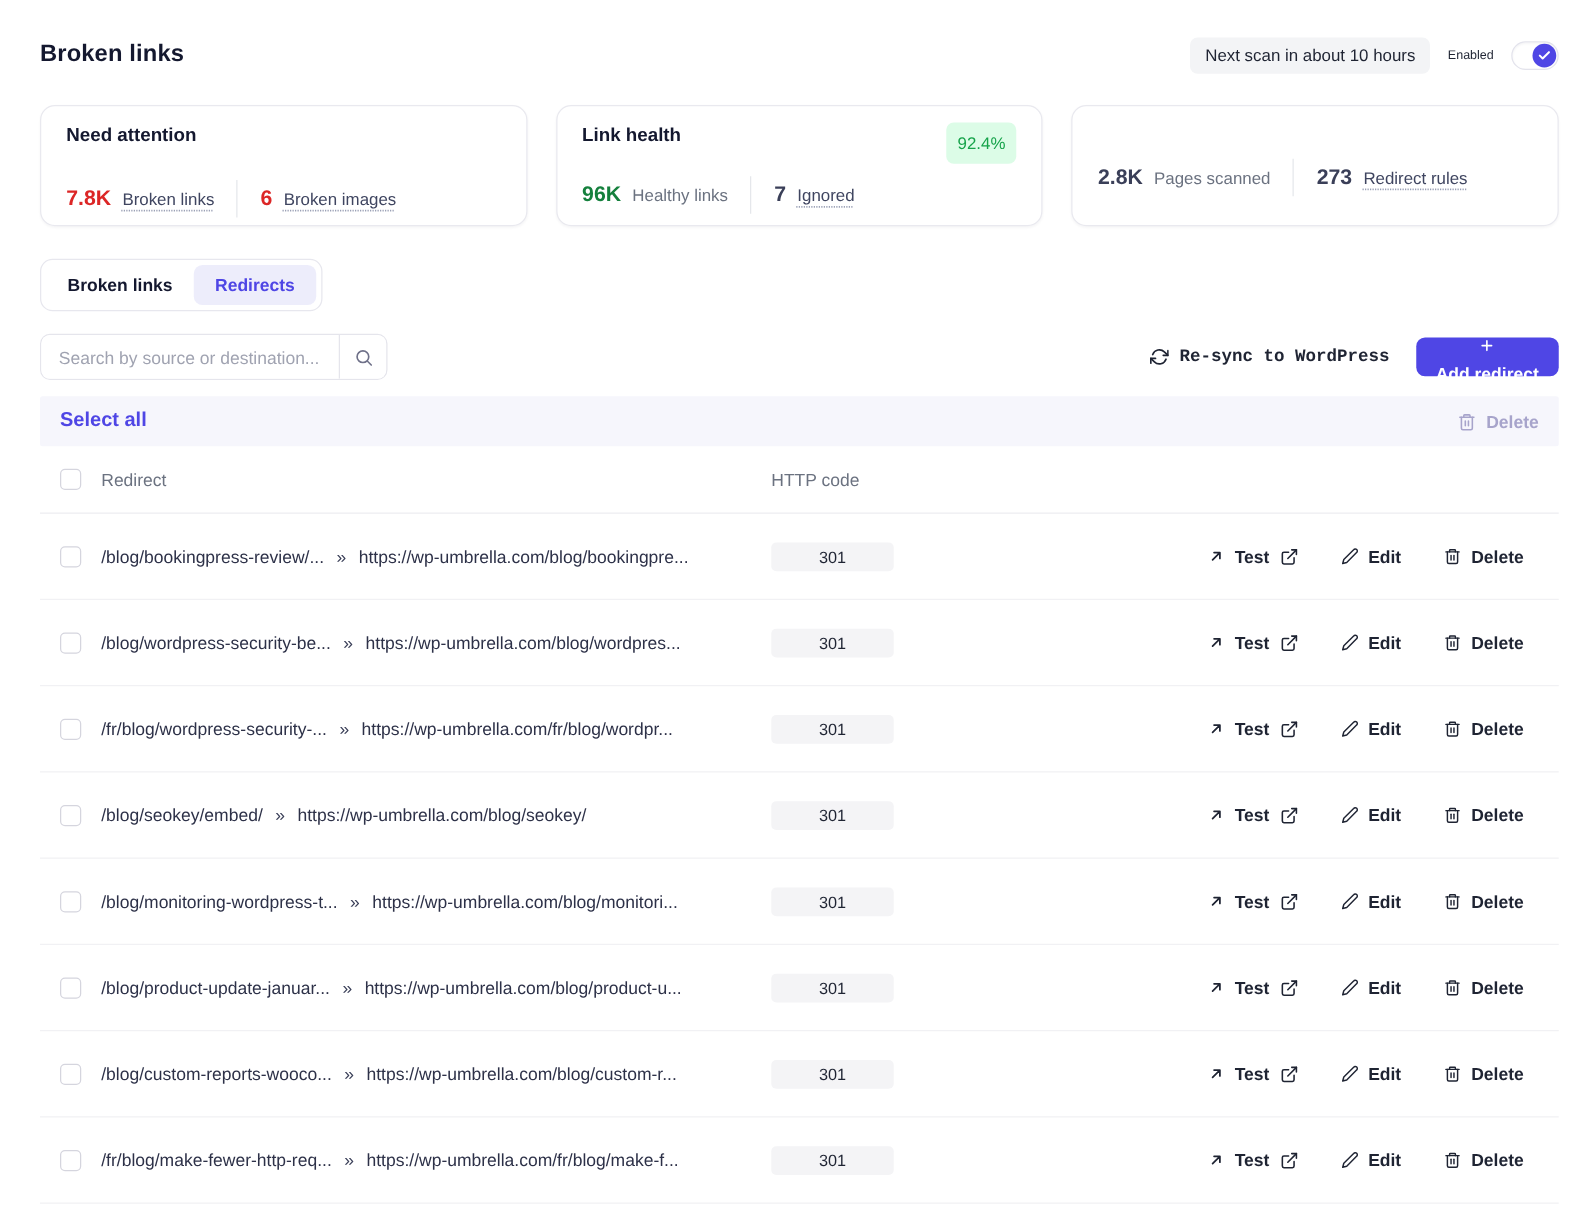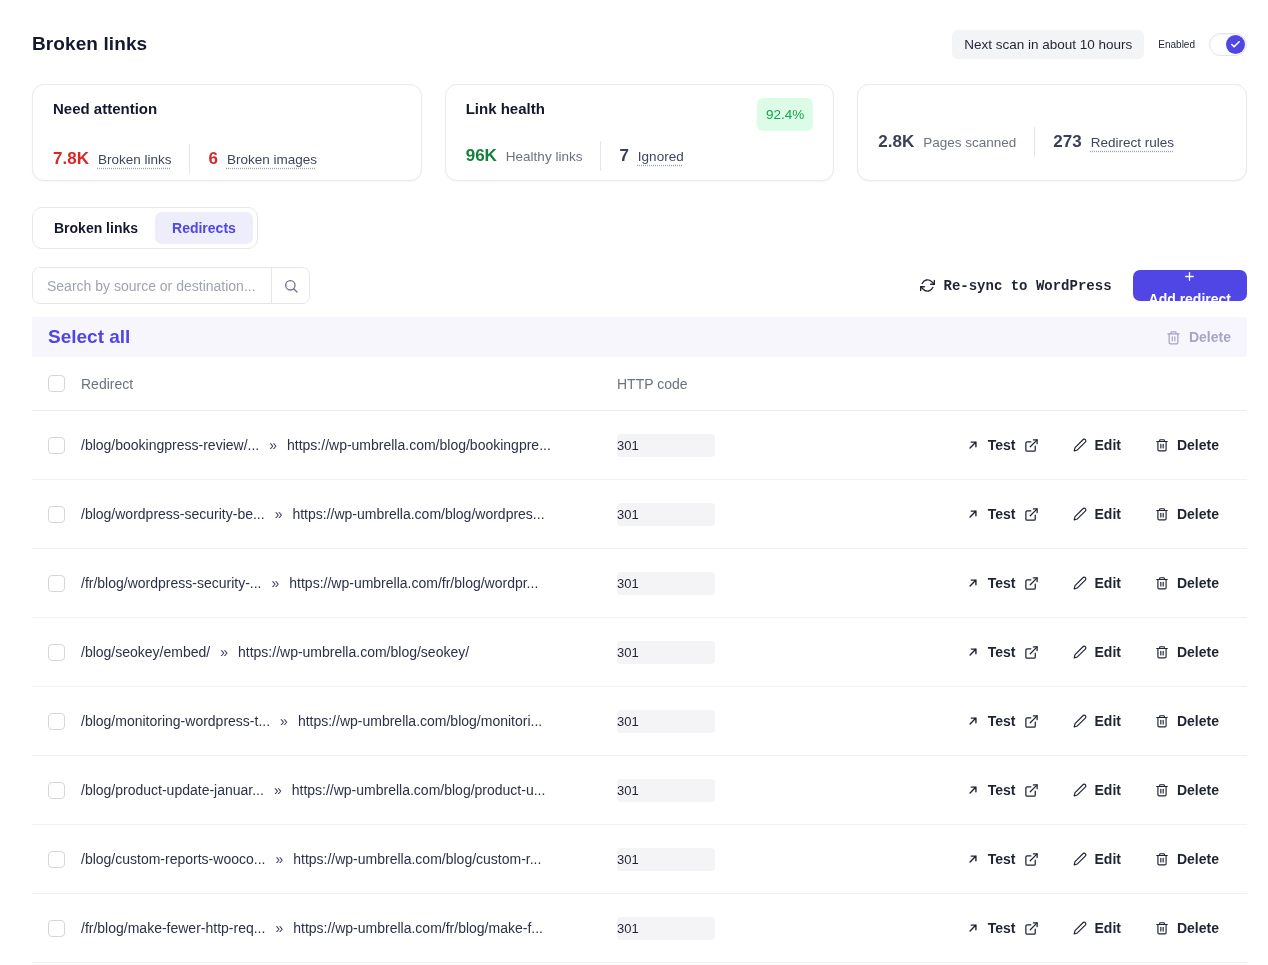--- a/index.html
+++ b/index.html
@@ -58,42 +58,42 @@
   .resync-btn { display:flex; align-items:center; gap:9px; background:none; border:none;
     font-size:14px; font-weight:600; color:#1f2433; cursor:pointer;
     font-family:Liberation Mono, monospace; }
   .add-btn { display:flex; align-items:center; gap:8px; background:#4f46e5; color:#fff;
     border:none; border-radius:7px; height:31px; padding:0 16px; font-size:14px; font-weight:600;
     cursor:pointer; font-family:"Liberation Sans", sans-serif;flex-direction:column; }
 
   
   .bulk-bar { display:flex; align-items:center; justify-content:space-between;
     background:#f6f6fc; height:40px; margin-top:13px; padding:0 16px; border-radius:2px; }
-  .select-all { font-size:19px; font-weight:700; color:#4f46e5; cursor:pointer; }
+  .select-all { font-size:16px; font-weight:700; color:#4f46e5; cursor:pointer; }
   .bulk-delete { display:flex; align-items:center; gap:8px; font-size:14px; font-weight:600;
     color:#a7a4cb; cursor:pointer; }
 
   
   .thead { display:flex; align-items:center; height:54px; padding:0 28px 0 16px;
     border-bottom:1px solid #ededf1; }
   .checkbox { width:17px; height:17px; flex:none; border:1.5px solid #d5d5de; border-radius:4px;
     background:#fff; margin-right:16px; cursor:pointer; }
   .th-redirect { width:536px; flex:none; font-size:14px; color:#6b7280; }
   .th-code { width:98px; flex:none; font-size:14px; color:#6b7280; white-space:nowrap; }
 
   .row { display:flex; align-items:center; height:69px; padding:0 28px 0 16px;
     border-bottom:1px solid #f1f1f4; }
   .redirect-cell { width:536px; flex:none; display:flex; align-items:center; min-width:0;
     font-size:14px; font-weight:500; color:#2d3148; }
   .src { white-space:nowrap; }
   .sep { margin:0 10px; color:#3a3f58; font-size:14px; }
   .dest { white-space:nowrap; color:#2d3148; }
   .code-cell { width:98px; flex:none; }
   .code-badge { display:block; width:98px; background:#f4f4f6; border-radius:4px;
-    font-size:13px; font-weight:500; color:#1f2433; padding:4px 0; }
+    text-align:center; font-size:13px; font-weight:500; color:#1f2433; padding:4px 0; }
   .actions { margin-left:auto; display:flex; align-items:center; gap:34px; }
   .action-btn { display:flex; align-items:center; gap:8px; background:none; border:none;
     font-size:14px; font-weight:600; color:#1f2433; cursor:pointer;
     font-family:"Liberation Sans", sans-serif; }
   .action-btn svg { flex:none; }
   .icon { display:inline-flex; align-items:center; justify-content:center; }
 </style>
 </head>
 <body>
 

